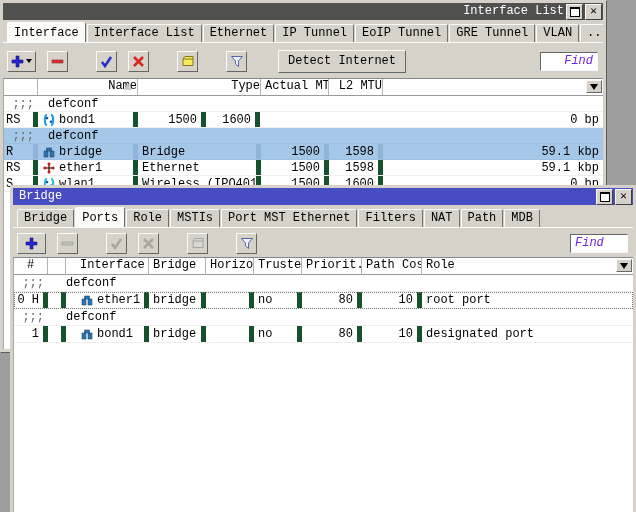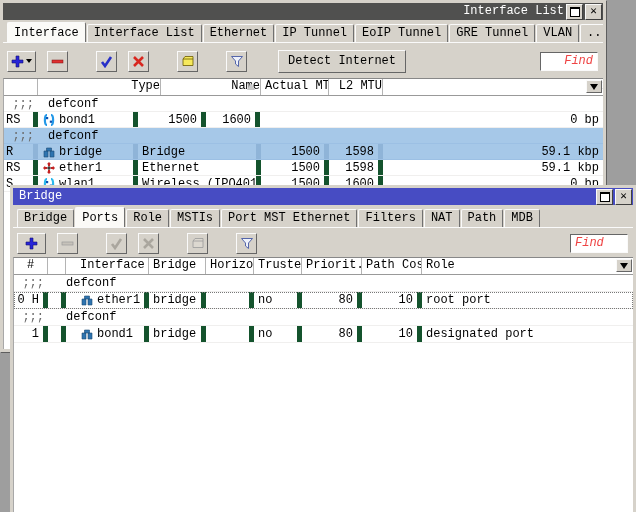--- a/index.html
+++ b/index.html
@@ -36,21 +36,21 @@
   .win-bridge .toolbar{height:30px;}
   .tbtn{width:21px;height:21px;background:#d6d2ca;border:1px solid;
         border-color:#fafafa #666 #666 #fafafa;display:flex;align-items:center;
         justify-content:center;flex:none;box-sizing:border-box;}
   .tbtn.wide{width:29px;}
   .gap{width:6px;flex:none;}
   .gap-lg{width:9px;flex:none;}
   .txtbtn{height:21px;padding:0 9px;background:#d6d2ca;border:1px solid;
           border-color:#fafafa #666 #666 #fafafa;display:flex;align-items:center;flex:none;}
   .find{margin-left:auto;width:48px;height:15px;background:#fff;border:1px solid;
-        border-color:#666 #fafafa #fafafa #666;color:#ef4444;font-style:italic;
+        border-color:#666 #fafafa #fafafa #666;color:#6d28d9;font-style:italic;
         padding:1px 4px;line-height:15px;flex:none;}
   .drop-arrow{width:0;height:0;border-left:3px solid transparent;border-right:3px solid transparent;
               border-top:4px solid #000;margin-left:2px;}
   
   .tablewrap{position:absolute;left:0;right:0;bottom:0;background:#fff;
              border-top:1px solid #888;border-left:1px solid #a8a8a8;overflow:hidden;}
   .win-top .tablewrap{top:75px;}
   .win-bridge .tablewrap{top:69px;}
   .thead{display:flex;height:16px;line-height:15px;border-bottom:1px solid #999;
          position:relative;background:#fff;white-space:nowrap;}
@@ -162,22 +162,22 @@
         </svg>
     </span>
     <span class="gap-lg"></span>
     <span class="txtbtn">Detect Internet</span>
     <span class="find">Find</span>
   </div>
 
   <div class="tablewrap">
     <div class="thead">
       <span class="th tc-flags"></span>
+      <span class="th tc-name"><span>Name</span><span class="sort-up"></span></span>
       <span class="th tc-type">Type</span>
-      <span class="th tc-name"><span>Name</span><span class="sort-up"></span></span>
       <span class="th tc-amtu">Actual MTU</span>
       <span class="th tc-l2">L2 MTU</span>
       <span class="th tc-tx">Tx</span>
       <span class="vbtn">
           <span class="vbtn-ic"></span>
         </span>
     </div>
 
     <div class="trow">
       <span class="cell tc-flags num marker" style="border-right:none;">;;;</span>

